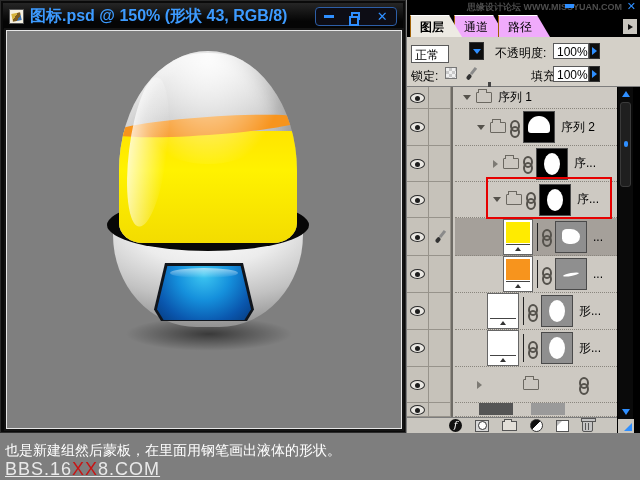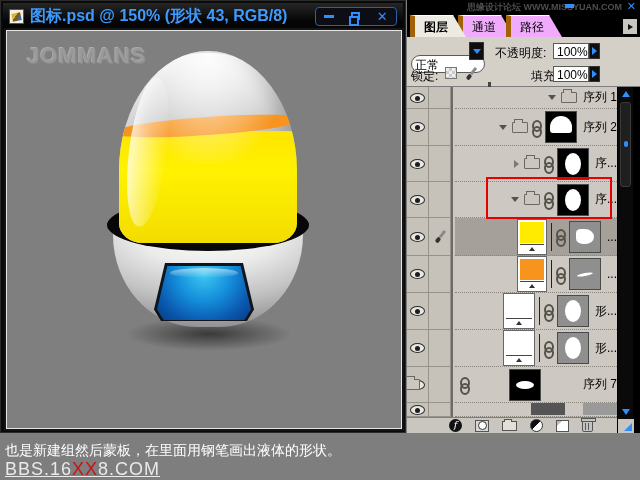--- a/index.html
+++ b/index.html
@@ -55,21 +55,21 @@
 
   
   .panel { position:absolute; left:407px; top:0; width:233px; height:433px; background:#000; }
   .panel-top { position:absolute; left:0; top:0; width:100%; height:13px; }
   .panel-watermark { position:absolute; right:18px; top:1px; font-size:9px; font-weight:bold; color:#4E4E4E; white-space:nowrap; }
   .mini-dash { position:absolute; right:66px; top:4px; width:9px; height:4px; background:#2F8FFF; }
   .mini-close { position:absolute; right:4px; top:0; color:#2F8FFF; font-size:11px; font-weight:bold; }
 
   .tabbar { position:absolute; left:0; top:13px; width:100%; height:24px; background:#000; display:flex; align-items:flex-end; padding-left:3px; }
   .tab { height:22px; padding:3px 18px 0 9px; font-size:12px; color:#000; margin-right:-8px;
-    clip-path:polygon(0 0, calc(100% - 13px) 0, 100% 100%, 0 100%); border-top:1px solid #fff; border-left:5px solid #a16207; }
+    clip-path:polygon(0 0, calc(100% - 13px) 0, 100% 100%, 0 100%); border-top:1px solid #fff; border-left:1px solid #a16207; }
   .tab.active { background:#EDEae3; z-index:3; font-weight:bold; }
   .tab.inactive { background:#f0abfc; z-index:2; }
   .panel-menu { position:absolute; right:3px; bottom:3px; width:14px; height:15px; background:#C9C6BF; display:flex; align-items:center; justify-content:center; }
   .tri-r-sm { width:0; height:0; border-top:3px solid transparent; border-bottom:3px solid transparent; border-left:5px solid #111; }
 
   .controls { position:absolute; left:0; top:37px; width:100%; height:50px; background:#D4D0C8; border-bottom:1px solid #7d7d7d; }
   .lbl { position:absolute; font-size:12px; color:#000; }
   .field { position:absolute; background:#fff; border:1px solid #5a5a5a; font-size:12px; color:#000; padding:1px 3px; }
   .dd-btn, .spin-btn { position:absolute; background:#0E0E0E; border:1px solid #333; display:flex; align-items:center; justify-content:center; }
   .tri-down-blue { width:0; height:0; border-left:4px solid transparent; border-right:4px solid transparent; border-top:5px solid #2F8FFF; }
@@ -88,21 +88,21 @@
 
   
   .layer-area { position:absolute; left:0; top:87px; width:210px; height:330px; background:#CDC9C2; overflow:hidden; }
   .eye-col { position:absolute; left:0; top:0; width:46px; height:100%; background:#C6C2BA; border-right:2px solid #6e6b65; }
   .eye-row { display:flex; border-bottom:1px solid #97938B; }
   .ecell { width:22px; border-right:1px solid #97938B; display:flex; align-items:center; justify-content:center; }
   .eye { width:15px; height:10px; border:1px solid #2b2b2b; border-radius:50%; background:#E9E7E2; position:relative; }
   .eye::after { content:''; position:absolute; left:4px; top:2px; width:5px; height:5px; border-radius:50%; background:#1d1d1d; }
 
   .rows { position:absolute; left:48px; top:0; right:0; height:100%; }
-  .lrow { display:flex; align-items:center; border-bottom:1px dotted #8a867e; position:relative;justify-content:flex-end; }
+  .lrow { display:flex; align-items:center; border-bottom:1px dotted #8a867e; position:relative; }
   .lrow.selected { background:#A5A09A; }
   .row-label { font-size:12px; color:#000; margin-left:6px; white-space:nowrap; }
   .tri-down { width:0; height:0; border-left:4px solid transparent; border-right:4px solid transparent; border-top:5px solid #55524c; flex:0 0 auto; }
   .tri-right { width:0; height:0; border-top:4px solid transparent; border-bottom:4px solid transparent; border-left:5px solid #7d7a74; flex:0 0 auto; }
   .folder { width:16px; height:11px; background:#CBC7C0; border:1px solid #6B6861; border-radius:1px; position:relative; margin-left:5px; flex:0 0 auto; }
   .folder::before { content:''; position:absolute; top:-4px; left:1px; width:7px; height:3px; background:#CBC7C0; border:1px solid #6B6861; border-bottom:none; }
   .chain { width:8px; height:15px; position:relative; margin-left:4px; flex:0 0 auto; }
   .chain::before, .chain::after { content:''; position:absolute; left:0; width:6px; height:8px; border:2px solid #55524c; border-radius:50%; }
   .chain::before { top:0; } .chain::after { top:6px; }
   .thumb { width:32px; height:32px; background:#000; border:1px solid #4a4a4a; margin-left:5px;
@@ -163,21 +163,20 @@
   <div class="titlebar">
     <div class="doc-icon"></div>
     <div class="title-text">图标.psd @ 150% (形状 43, RGB/8)</div>
     <div class="win-btns">
       <div class="wb wb-min"></div>
       <div class="wb wb-restore"></div>
       <div class="wb wb-close">✕</div>
     </div>
   </div>
   <div class="canvas">
-    <div class="jommans">JOMMANS</div>
     <div class="icon-shadow"></div>
     <div class="icon-base"></div>
     <div class="icon-win-outer">
       <div class="icon-win-inner"></div>
     </div>
     <div class="icon-ring"></div>
     <div class="icon-dome">
       <div class="liquid"></div>
       <div class="meniscus"></div>
       <div class="sheen"></div>
@@ -196,21 +195,21 @@
   <div class="tabbar">
     <div class="tab active">图层</div>
     <div class="tab inactive">通道</div>
     <div class="tab inactive">路径</div>
     <div class="panel-menu">
         <span class="tri-r-sm"></span>
       </div>
   </div>
 
   <div class="controls">
-    <div class="field" style="left:4px; top:18px; width:74px; height:18px;border-radius:9px;">正常</div>
+    <div class="field" style="left:4px; top:8px; width:38px; height:18px;">正常</div>
     <div class="dd-btn" style="left:62px; top:5px; width:15px; height:18px;">
         <span class="tri-down-blue"></span>
       </div>
     <div class="lbl" style="left:88px; top:8px;">不透明度:</div>
     <div class="field" style="left:146px; top:6px; width:36px; height:16px;">100%</div>
     <div class="spin-btn" style="left:182px; top:6px; width:11px; height:16px;">
         <span class="tri-right-blue"></span>
       </div>
 
     <div class="lbl" style="left:4px; top:31px;">锁定:</div>

